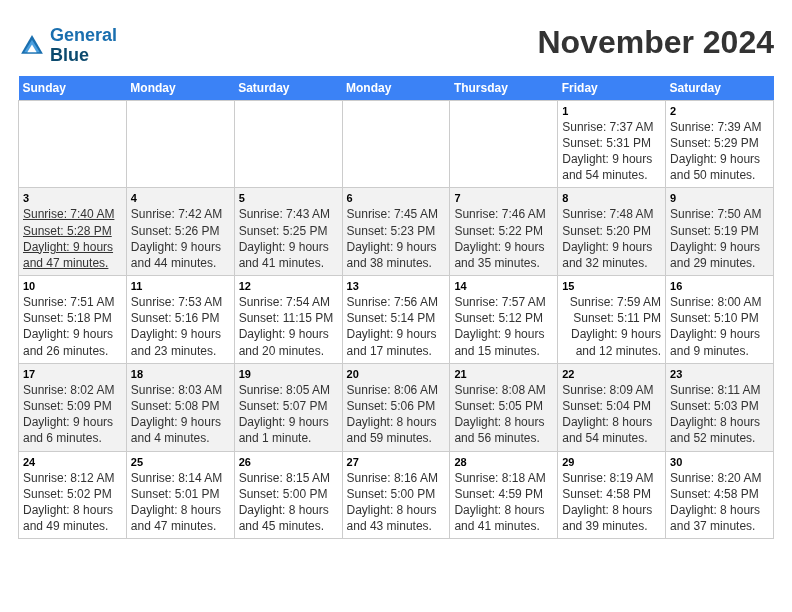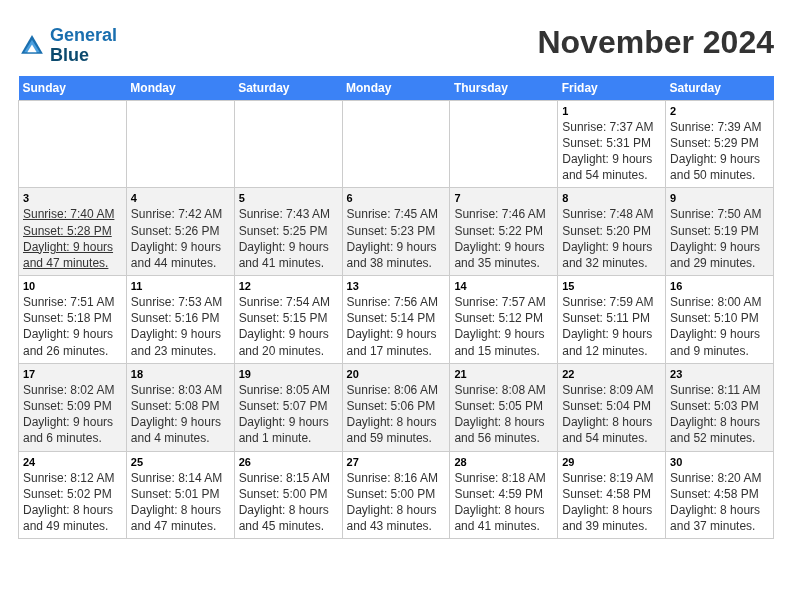--- a/index.html
+++ b/index.html
@@ -212,41 +212,41 @@
           <td>
             <div class="day-num">11</div>
             <div class="day-info" style="white-space: pre-line;">Sunrise: 7:53 AM
 Sunset: 5:16 PM
 Daylight: 9 hours
 and 23 minutes.</div>
           </td>
           <td>
             <div class="day-num">12</div>
             <div class="day-info" style="white-space: pre-line;">Sunrise: 7:54 AM
-Sunset: 5:15 PM
+Sunset: 11:15 PM
 Daylight: 9 hours
 and 20 minutes.</div>
           </td>
           <td>
             <div class="day-num">13</div>
             <div class="day-info" style="white-space: pre-line;">Sunrise: 7:56 AM
 Sunset: 5:14 PM
 Daylight: 9 hours
 and 17 minutes.</div>
           </td>
           <td>
             <div class="day-num">14</div>
             <div class="day-info" style="white-space: pre-line;">Sunrise: 7:57 AM
 Sunset: 5:12 PM
 Daylight: 9 hours
 and 15 minutes.</div>
           </td>
           <td>
             <div class="day-num">15</div>
-            <div class="day-info" style="white-space: pre-line;">Sunrise: 7:59 AM
+            <div class="day-info" style="white-space: pre-line; text-align: right;">Sunrise: 7:59 AM
 Sunset: 5:11 PM
 Daylight: 9 hours
 and 12 minutes.</div>
           </td>
           <td>
             <div class="day-num">16</div>
             <div class="day-info" style="white-space: pre-line;">Sunrise: 8:00 AM
 Sunset: 5:10 PM
 Daylight: 9 hours
 and 9 minutes.</div>

